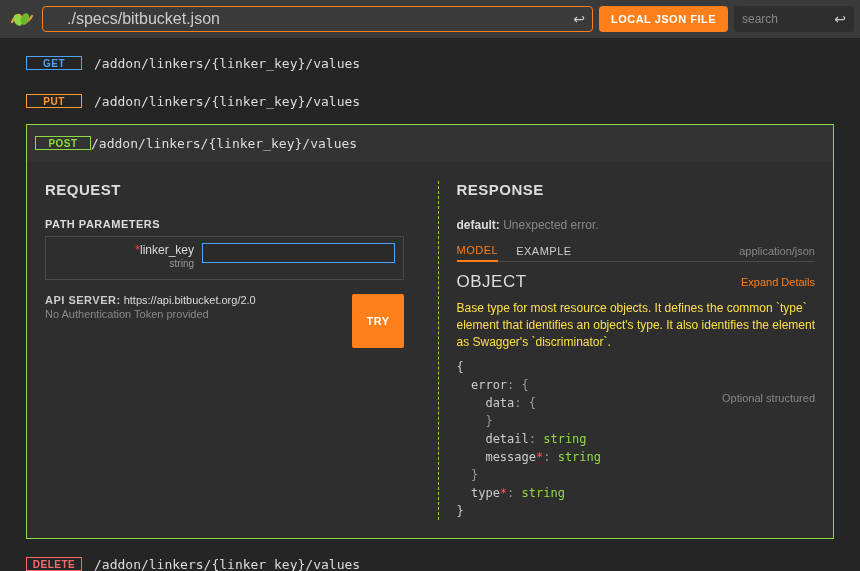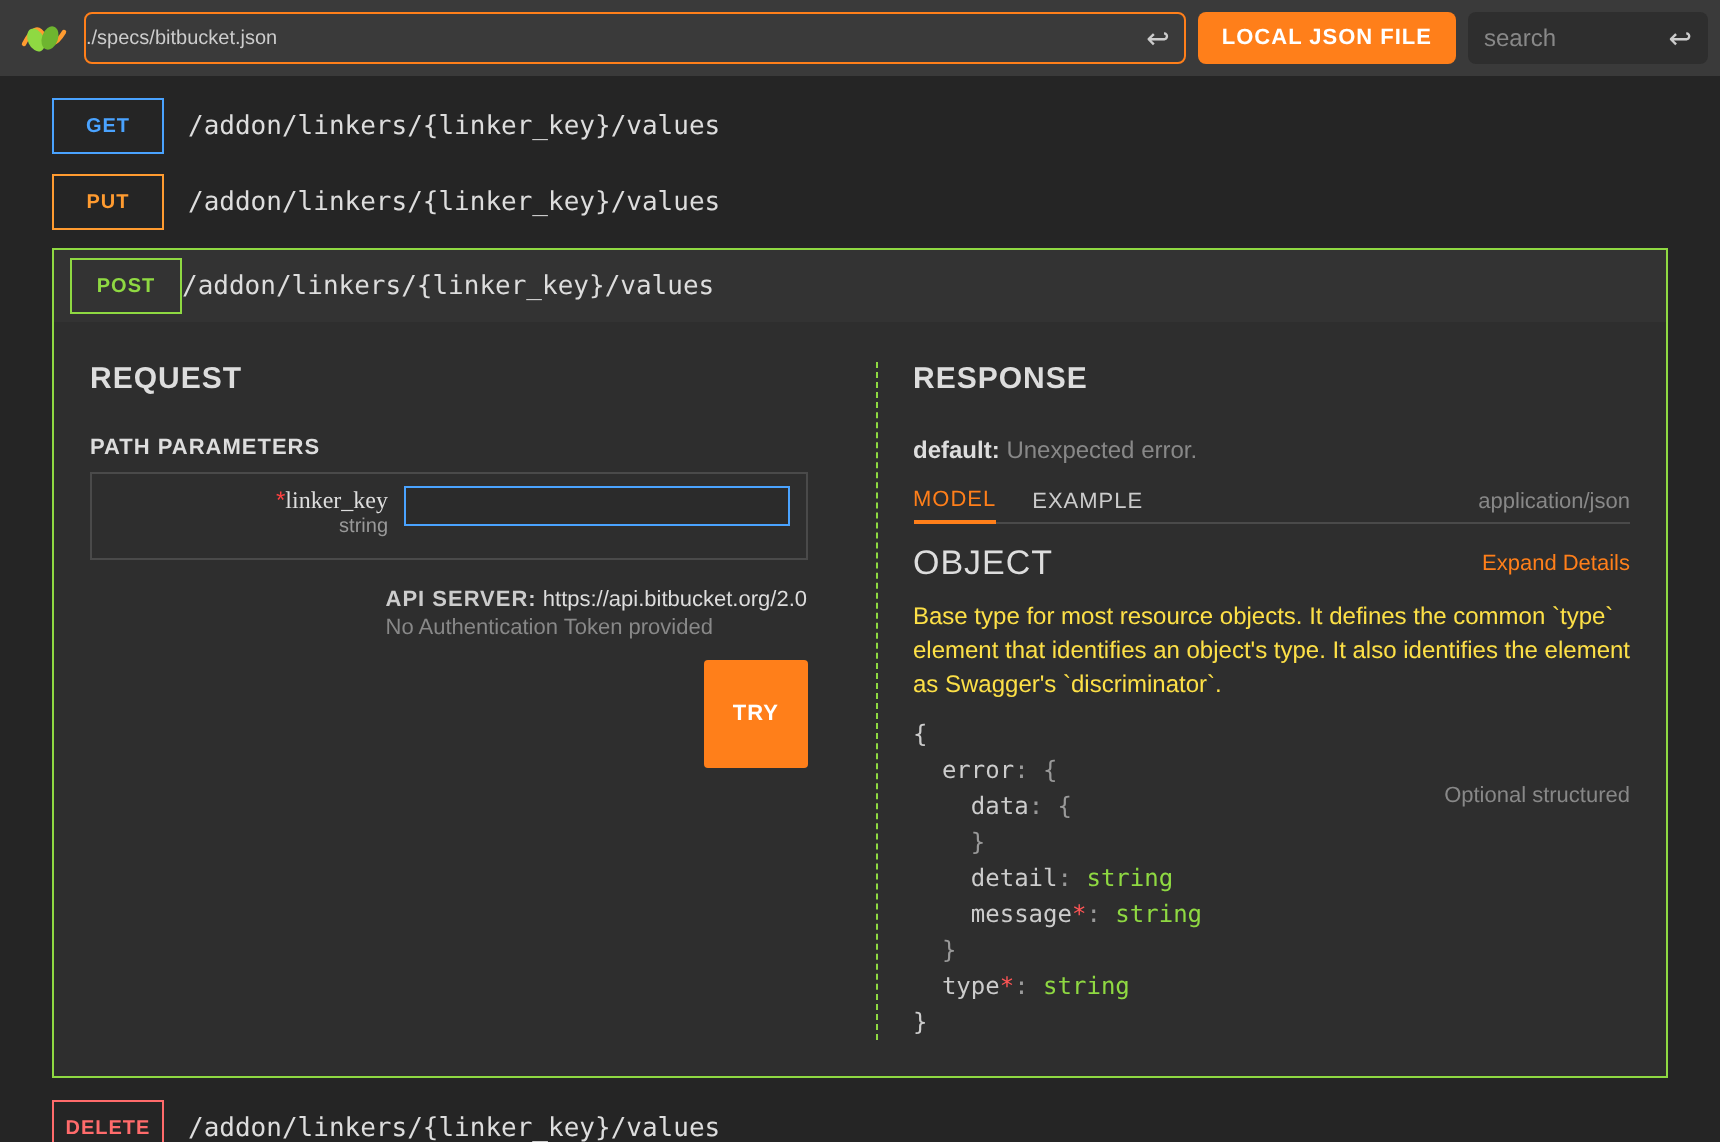--- a/index.html
+++ b/index.html
@@ -1,51 +1,51 @@
 <!DOCTYPE html>
 <html><head>
 <meta charset="utf-8">
 <style>
   * { box-sizing: border-box; margin: 0; padding: 0; }
   body { width: 860px; height: 571px; background: #252525; font-family: "Helvetica Neue", Arial, sans-serif; font-size: 12px; color: #ccc; overflow: hidden; }
   .topbar { height: 38px; background: #3a3a3a; display: flex; align-items: center; padding: 0 0 0 6px; gap: 6px; }
   .logo { width: 30px; height: 30px; display: flex; align-items: center; justify-content: center; }
-  .path-input { flex: 1; height: 26px; background: transparent; border: 1px solid #ff7f1a; border-radius: 4px; color: #ccc; padding: 0 30px 0 0; font-size: 10px; font-family: inherit; position: relative; }
+  .path-input { flex: 1; height: 26px; background: transparent; border: 1px solid #ff7f1a; border-radius: 4px; color: #ccc; padding: 0 30px 0 24px; font-size: 16px; font-family: inherit; position: relative; }
   .path-wrap { flex: 1; position: relative; display: flex; }
   .enter-icon { position: absolute; right: 8px; top: 50%; transform: translateY(-50%); color: #ccc; font-size: 14px; pointer-events: none; }
   .local-btn { height: 26px; padding: 0 12px; background: #ff7f1a; color: #fff; border: none; border-radius: 4px; font-weight: 700; font-size: 11px; letter-spacing: 0.5px; cursor: pointer; }
   .search-wrap { position: relative; margin-right: 6px; }
   .search-input { height: 26px; width: 120px; background: #2e2e2e; border: none; border-radius: 4px; color: #ccc; padding: 0 26px 0 8px; font-size: 12px; font-family: inherit; }
   .search-input::placeholder { color: #888; }
 
   .endpoints { padding: 10px 26px 0 26px; }
   .endpoint-row { display: flex; align-items: center; height: 30px; margin-bottom: 8px; gap: 12px; cursor: pointer; }
-  .method-badge { width: 56px; height: 28px; display: inline-flex; align-items: center; justify-content: center; font-size: 10px; font-weight: 700; letter-spacing: 0.5px; border: 1px solid; background: transparent; }
+  .method-badge { width: 56px; height: 14px; display: inline-flex; align-items: center; justify-content: center; font-size: 10px; font-weight: 700; letter-spacing: 0.5px; border: 1px solid; background: transparent; }
   .m-get    { color: #4aa3ff; border-color: #4aa3ff; }
   .m-put    { color: #ff9b30; border-color: #ff9b30; }
   .m-post   { color: #8fd942; border-color: #8fd942; }
   .m-delete { color: #ff6b6b; border-color: #ff6b6b; }
   .endpoint-path { font-family: "Menlo", "Consolas", monospace; font-size: 13px; color: #ddd; }
 
   .open-panel { border: 1px solid #8fd942; margin: 0 26px 10px 26px; background: #2e2e2e; padding-bottom: 10px; }
   .open-header { display: flex; align-items: center; height: 36px; padding: 0 8px; background: #333333; cursor: pointer; }
 
   .panes { display: flex; padding: 20px 18px 8px 18px; gap: 16px; }
   .pane { flex: 1; min-width: 0; }
   .pane-left { padding-right: 18px; }
   .pane-right { padding-left: 18px; border-left: 1px dashed #8fd942; }
   .pane-title { font-size: 15px; font-weight: 700; color: #ddd; letter-spacing: 0.5px; margin-bottom: 20px; }
   .subhead { font-size: 11px; font-weight: 700; letter-spacing: 0.5px; color: #ddd; margin-bottom: 6px; }
   .param-box { border: 1px solid #4a4a4a; padding: 6px 8px 8px 8px; display: flex; align-items: flex-start; gap: 8px; }
   .param-label { width: 140px; text-align: right; line-height: 14px; }
-  .param-name { color: #ddd; font-size: 12px; font-family: Liberation Serif, serif; }
+  .param-name { color: #ddd; font-size: 12px; }
   .param-star { color: #ff4040; }
   .param-type { color: #999; font-size: 10px; display:block; }
   .param-input { flex: 1; height: 20px; background: #2b2b2b; border: 1px solid #4aa3ff; color: #ccc; padding: 0 4px; }
-  .api-line { margin-top: 14px; font-size: 11px; color: #ccc; display:flex; justify-content:space-between; align-items:flex-end; gap:10px;flex-direction:column;}
+  .api-line { margin-top: 14px; font-size: 11px; color: #ccc; display:flex; justify-content:space-between; align-items:flex-start; gap:10px;}
   .api-text { flex:1; }
   .api-label { font-weight: 700; letter-spacing: 0.5px; }
   .api-val { color: #ddd; }
   .auth-note { color: #888; font-size: 11px; margin-top: 2px; }
   .try-btn { background: #ff7f1a; color: #fff; border: none; border-radius: 2px; font-weight: 700; font-size: 11px; letter-spacing: 0.5px; padding: 21px 14px; cursor: pointer; }
 
   .resp-default { font-size: 12px; margin-bottom: 8px; }
   .resp-default .lbl { color: #ddd; font-weight:600; }
   .resp-default .txt { color: #888; }
   .tabs-row { display: flex; align-items: center; border-bottom: 1px solid #4a4a4a; margin-bottom: 6px; }

